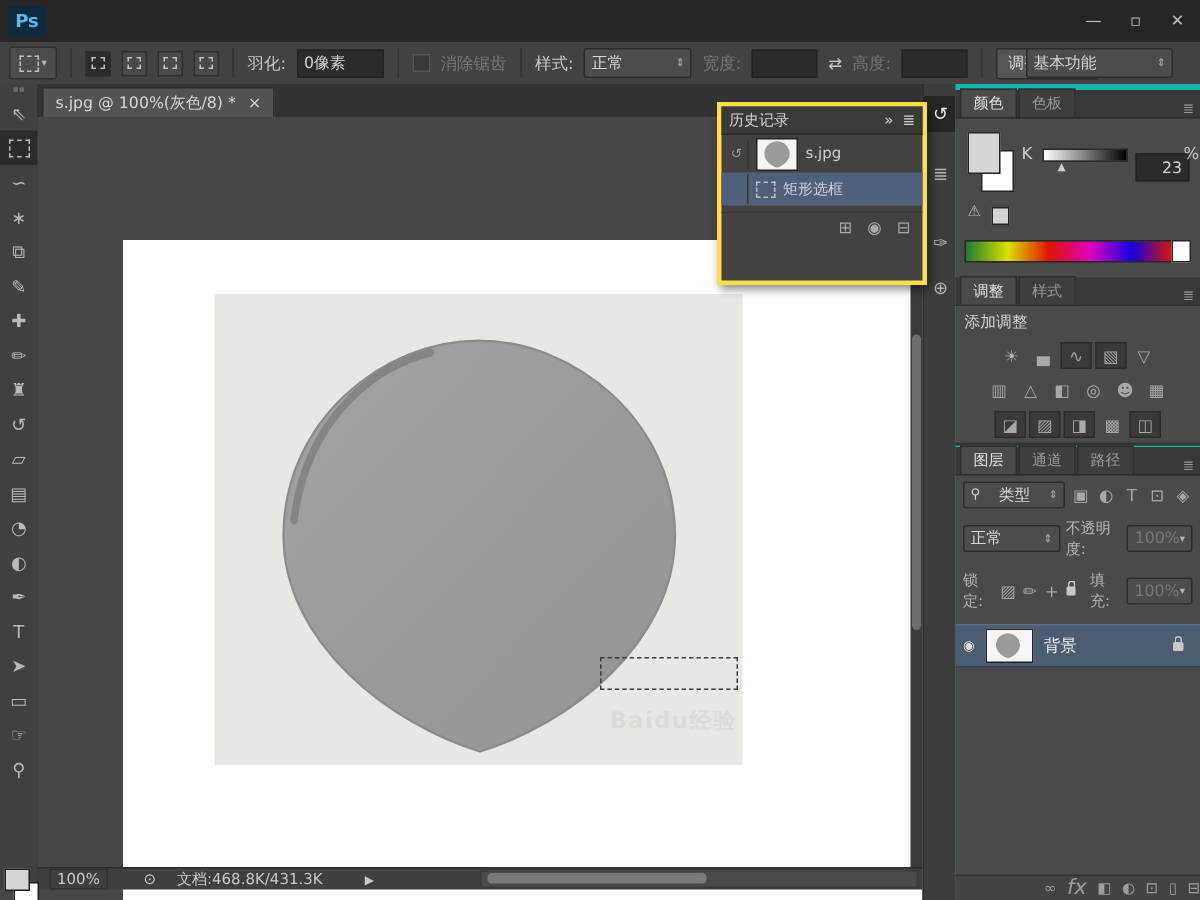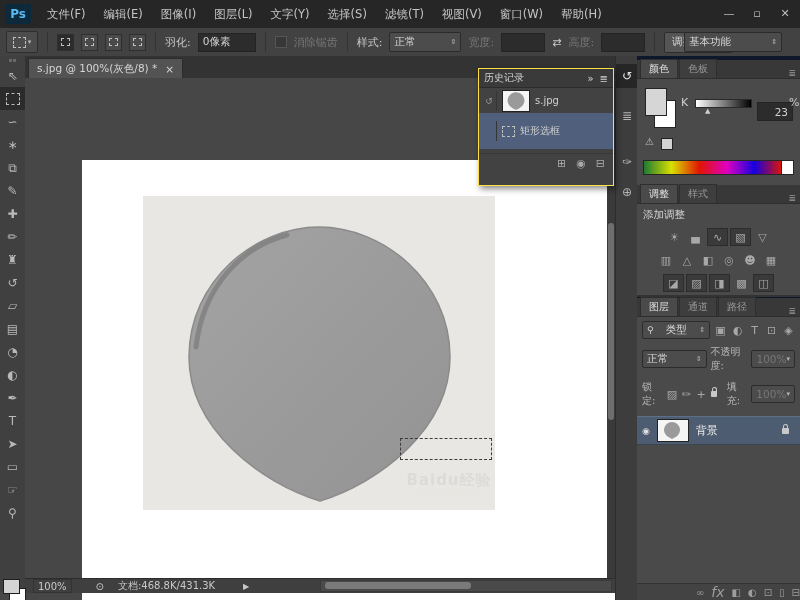--- a/index.html
+++ b/index.html
@@ -56,37 +56,37 @@
   .wm-main{font-size:15px;font-weight:bold;letter-spacing:1px}
   .wm-sub{font-size:7px;color:#e7e5e1}
   .vscroll{left:607px;top:82px;width:8px;height:496px;background:#3a3a3a}
   .vthumb{left:1px;top:141px;width:6px;height:197px;background:#6e6e6e;border-radius:3px}
   .statusbar{left:25px;top:578px;width:590px;height:14px;background:#3f3f3f;border-top:1px solid #2c2c2c;
              display:flex;align-items:center;font-size:10px;color:#c9c9c9}
   .zoomfield{margin-left:8px;background:#3f3f3f;border:1px solid #333;padding:0 4px;height:12px;display:flex;align-items:center}
   .hscroll{left:320px;top:580px;width:290px;height:10px;background:#4a4a4a;border:1px solid #3a3a3a;position:absolute}
   .hthumb{position:absolute;left:4px;top:1px;width:146px;height:7px;background:#7a7a7a;border-radius:3px}
   
-  .history{left:478px;top:68px;width:134px;height:116px;background:#424242;border:1px solid #fde047;
+  .history{left:478px;top:68px;width:134px;height:116px;background:#424242;border:3px solid #fde047;
            box-shadow:2px 3px 6px rgba(0,0,0,.45);z-index:5}
   .history-hd{height:18px;background:#3a3a3a;border-bottom:1px solid #2c2c2c;display:flex;align-items:center;
               padding:0 5px;color:#d4d4d4;font-size:10px;justify-content:space-between}
   .hrow{height:25px;display:flex;align-items:center;gap:5px;padding:0 3px;color:#d0d0d0;font-size:10px}
   .hrow.sel{background:#50607c}
   .hwell{width:14px;height:20px;border-right:1px solid #353535;display:flex;align-items:center;justify-content:center;color:#9a9a9a;font-size:9px}
   .hthumbimg{width:26px;height:20px;background:#f4f4f4;border:1px solid #222;position:relative;overflow:hidden}
   .docicon{width:11px;height:13px;background:#e6e6e6;border:1px solid #222}
   .hfoot{height:18px;display:flex;align-items:center;justify-content:flex-end;gap:10px;padding:0 8px;
          color:#a9a9a9;font-size:11px;border-top:1px solid #373737;margin-top:4px}
   
   .pstrip{left:615px;top:56px;width:22px;height:544px;background:#3d3d3d;border-left:1px solid #2d2d2d;border-right:1px solid #2d2d2d}
   .pstrip .picon{width:22px;height:24px;display:flex;align-items:center;justify-content:center;color:#b5b5b5;font-size:12px}
   .pstrip .picon.active{background:#262626;color:#e6e6e6}
   
-  .dock{left:637px;top:56px;width:163px;height:544px;background:#0f172a}
+  .dock{left:637px;top:56px;width:163px;height:544px;background:#14b8a6}
   .ptabs{height:18px;background:#383838;display:flex;align-items:flex-end;gap:1px;padding-left:3px;border-bottom:1px solid #2e2e2e}
   .ptab{padding:2px 8px;font-size:10px;color:#9a9a9a;background:#3e3e3e;border:1px solid #2e2e2e;border-bottom:none}
   .ptab.active{background:#4a4a4a;color:#e2e2e2}
   .pmenu{margin-left:auto;margin-right:4px;color:#9a9a9a;font-size:9px}
   .panel{position:absolute;left:0;width:163px;background:#4a4a4a;border-bottom:2px solid #333}
   .kslider{width:55px;height:7px;background:linear-gradient(to right,#fff,#000);border:1px solid #2a2a2a}
   .kmark{font-size:7px;color:#cfcfcf}
   .spectrum{height:13px;background:linear-gradient(to right,#1f7a33,#d8e000,#e01500,#e000c0,#1500e0,#e01500);border:1px solid #262626}
   .whiteend{width:11px;height:13px;background:#fff;border:1px solid #262626}
   .adjicon{width:19px;height:16px;display:flex;align-items:center;justify-content:center;color:#a8a8a8;font-size:11px}
@@ -99,32 +99,20 @@
                   border-bottom:none;border-radius:3px 3px 0 0}
   .lfoot{position:absolute;left:0;bottom:0;width:163px;height:16px;background:#434343;border-top:1px solid #333;
          display:flex;align-items:center;justify-content:flex-end;gap:7px;padding-right:8px;color:#9e9e9e;font-size:10px}
   .fx{font-style:italic;font-size:14px}
 </style>
 </head>
 <body>
 
 <div class="ab titlebar">
   <div class="ab pslogo">Ps</div>
-  <div class="ab row menu">
-    <span>文件(F)</span>
-    <span>编辑(E)</span>
-    <span>图像(I)</span>
-    <span>图层(L)</span>
-    <span>文字(Y)</span>
-    <span>选择(S)</span>
-    <span>滤镜(T)</span>
-    <span>视图(V)</span>
-    <span>窗口(W)</span>
-    <span>帮助(H)</span>
-  </div>
   <div class="ab row winctl">
     <span>—</span>
     <span>▫</span>
     <span>✕</span>
   </div>
 </div>
 
 <div class="ab optbar">
   <div class="row opt-inner">
     <div class="presetbox">
@@ -291,21 +279,21 @@
   </div>
   <div class="hrow">
     <span class="hwell">↺</span>
     <span class="hthumbimg">
       <svg width="24" height="18" viewBox="0 0 265 278" style="position:absolute;left:1px;top:1px">
         <path d="M132 2 C196 2 263 56 263 132 C263 204 192 258 133 276 C74 258 2 204 2 132 C2 56 68 2 132 2 Z" fill="#9a9a9a"></path>
       </svg>
     </span>
     <span>s.jpg</span>
   </div>
-  <div class="hrow sel" style="height:36px">
+  <div class="hrow sel" style="height:22px">
     <span class="hwell"></span>
     <i class="dashsq"></i>
     <span>矩形选框</span>
   </div>
   <div class="hfoot">
     <span>⊞</span>
     <span>◉</span>
     <span>⊟</span>
   </div>
 </div>

